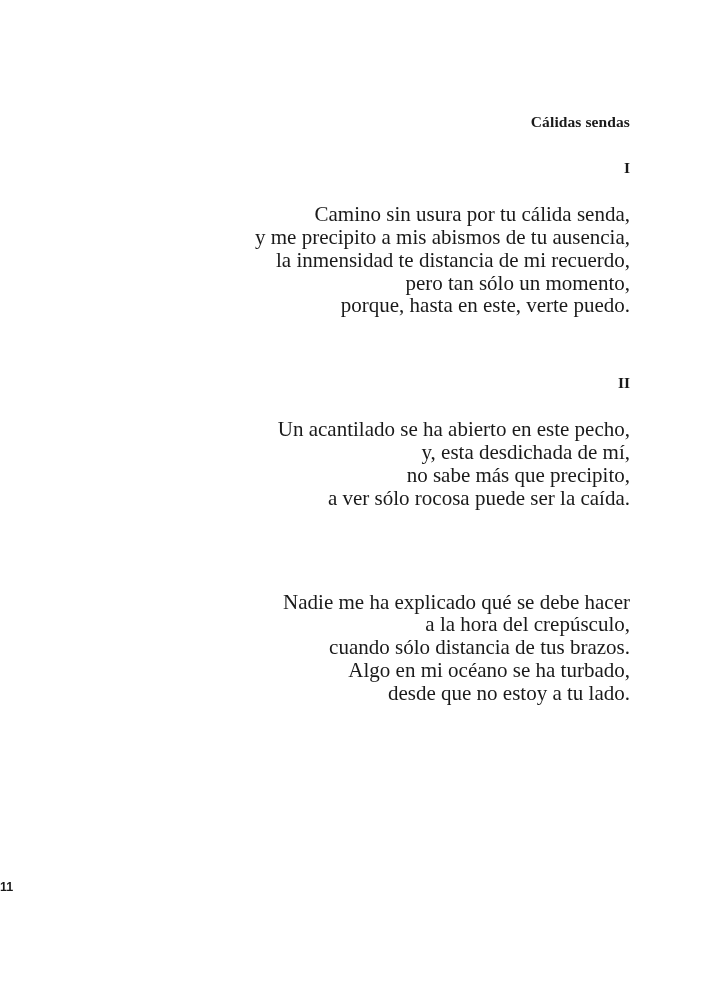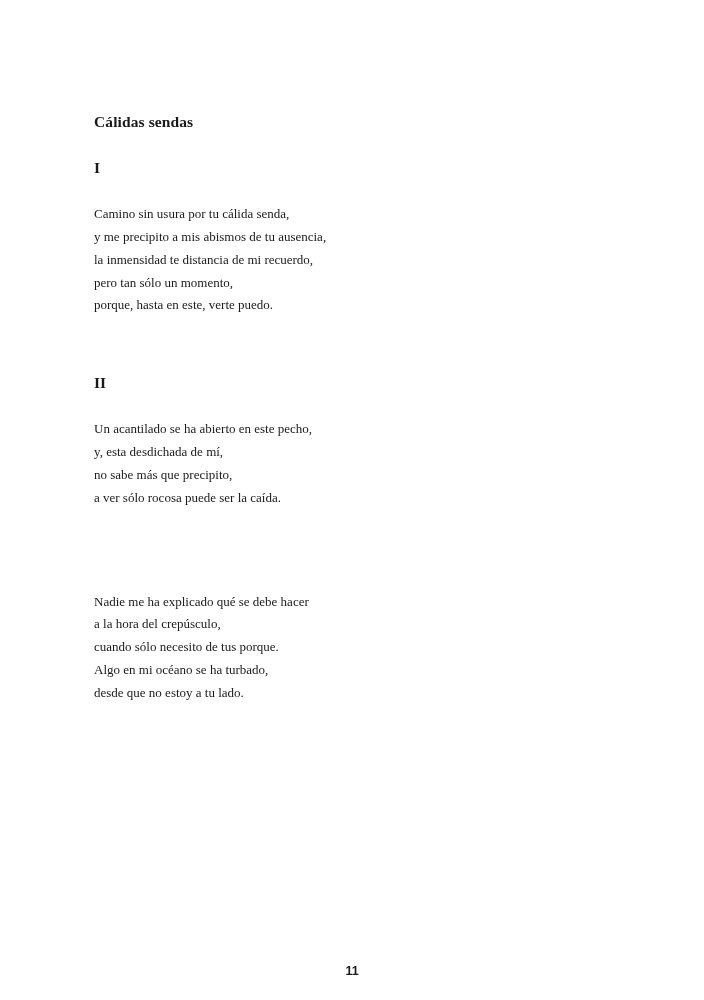--- a/index.html
+++ b/index.html
@@ -18,59 +18,60 @@
   .page {
     position: absolute;
     left: 0;
     top: 0;
     width: 704px;
     height: 1000px;
     background: #ffffff;
   }
   .content {
     position: absolute;
-    left: 94px;
+    left: 110px;
     top: 112px;
     width: 520px;
+    text-align: right;
   }
   .poem-title {
     font-size: 15.5px;
     font-weight: bold;
     letter-spacing: 0.1px;
     margin: 0 0 0 0;
     line-height: 1.3;
   }
   .section {
     margin-top: 0;
   }
   .section-number {
     font-size: 15.5px;
     font-weight: bold;
     line-height: 1.3;
     margin: 0;
   }
   .stanza {
-    font-size: 13px;
+    font-size: 21px;
     line-height: 22.8px;
     margin: 0;
   }
   .verse {
     display: block;
     white-space: pre-wrap;
   }
   
   .gap-title-to-numeral { height: 26px; }
   .gap-numeral-to-stanza { height: 25px; }
   .gap-stanza-to-next { height: 56px; }
   .page-number {
     position: absolute;
     left: 0;
-    top: 964px;
+    top: 880px;
     width: 704px;
-    text-align: center;
+    text-align: left;
     font-size: 12.5px;
     font-family: "Liberation Sans", sans-serif;
     font-weight: bold;
     color: #1a1a1a;
   }
 </style>
 </head>
 <body>
 
 <div class="page">
@@ -106,21 +107,21 @@
       </div>
     </div>
 
     <div class="gap-stanza-to-next"></div>
 
     <div class="section">
       <div class="gap-numeral-to-stanza"></div>
       <div class="stanza">
         <span class="verse">Nadie me ha explicado qué se debe hacer</span>
         <span class="verse">a la hora del crepúsculo,</span>
-        <span class="verse">cuando sólo necesito de tus porque.</span>
+        <span class="verse">cuando sólo distancia de tus brazos.</span>
         <span class="verse">Algo en mi océano se ha turbado,</span>
         <span class="verse">desde que no estoy a tu lado.</span>
       </div>
     </div>
 
   </div>
 
   <div class="page-number">11</div>
 
 </div>

